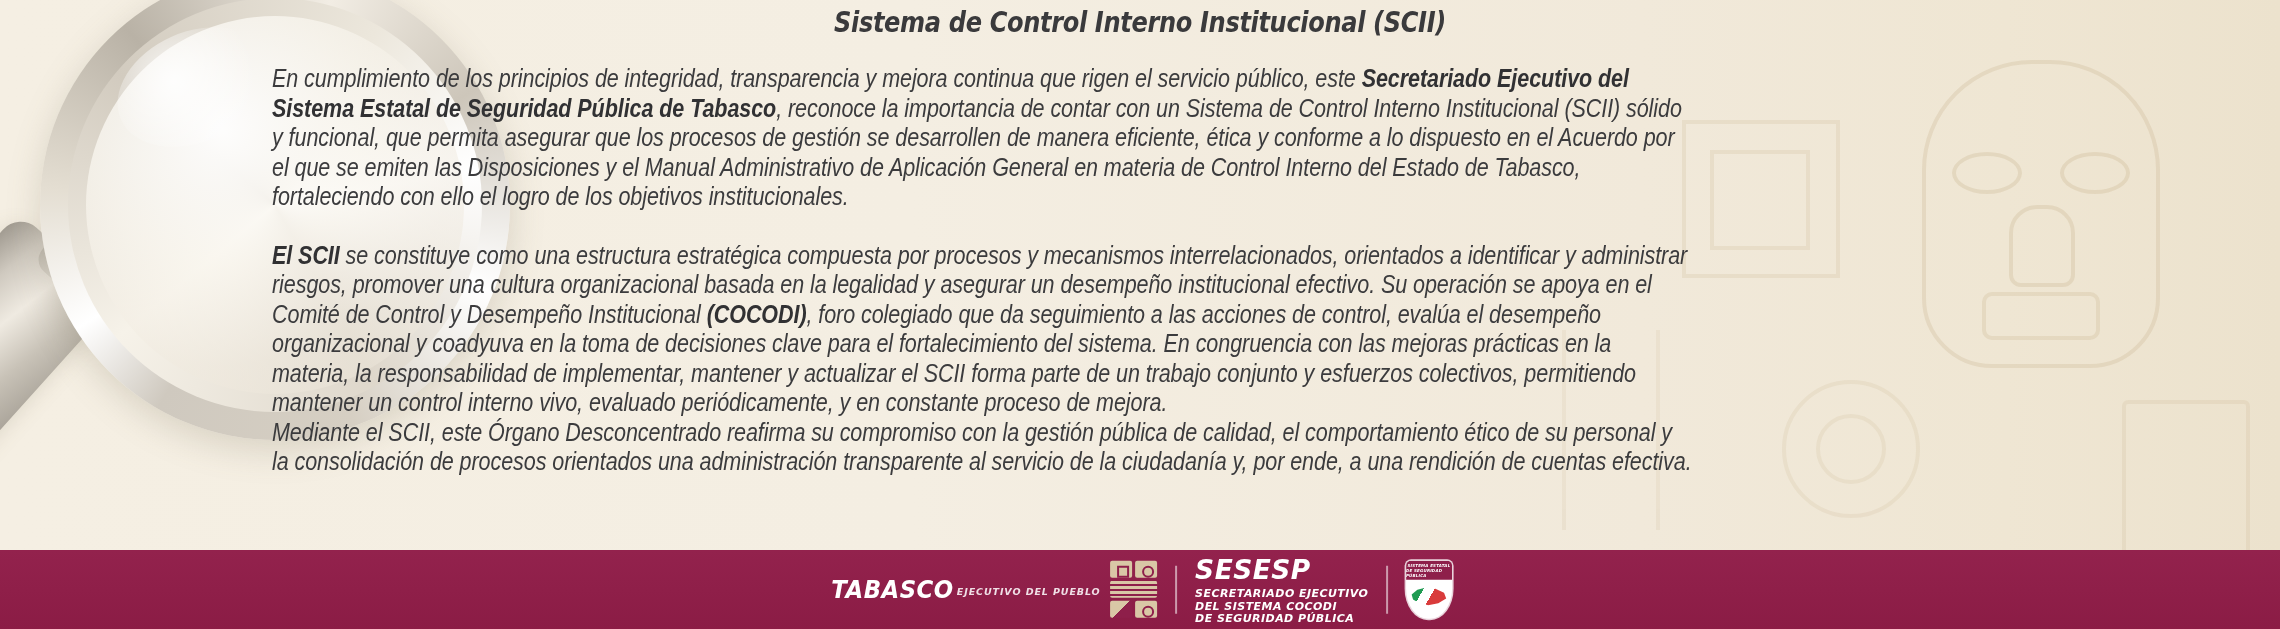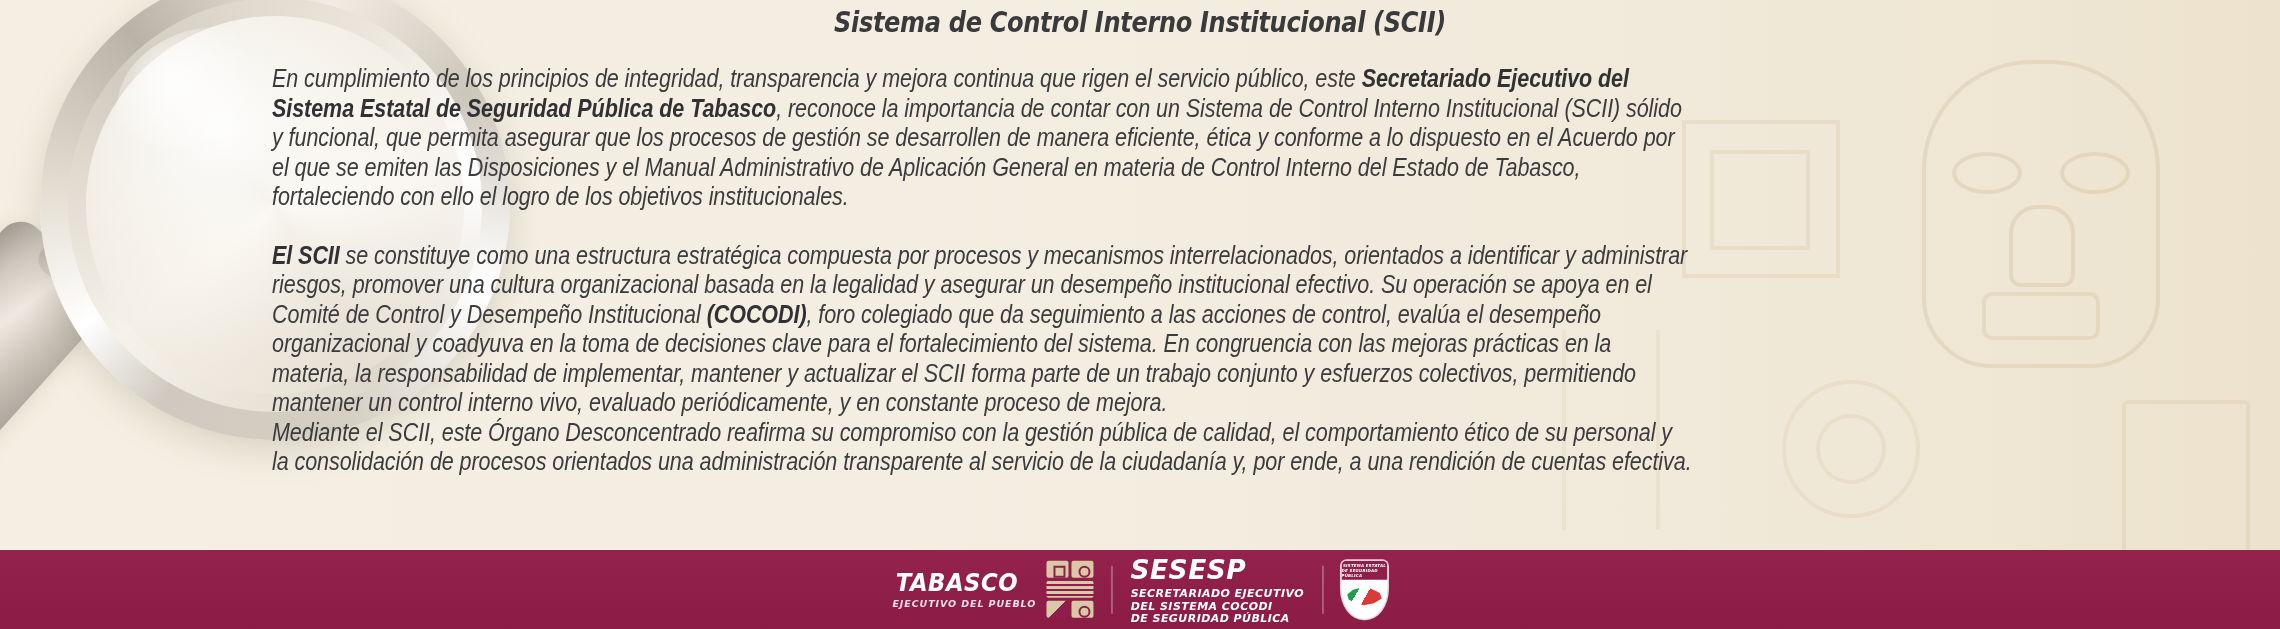--- a/index.html
+++ b/index.html
@@ -295,22 +295,22 @@
   }
 
   
   .logo-tabasco {
     display: flex;
     align-items: center;
     gap: 10px;
   }
   .tabasco-words {
     display: flex;
-    flex-direction: column;
-    align-items: flex-start;
+    flex-direction: row;
+    align-items: center;
     line-height: 1;
   }
   .tabasco-main {
     font-family: "DejaVu Sans", sans-serif;
     font-weight: bold;
     font-size: 24px;
     color: #ffffff;
     letter-spacing: 0.5px;
     transform: scaleX(0.95);
   }

